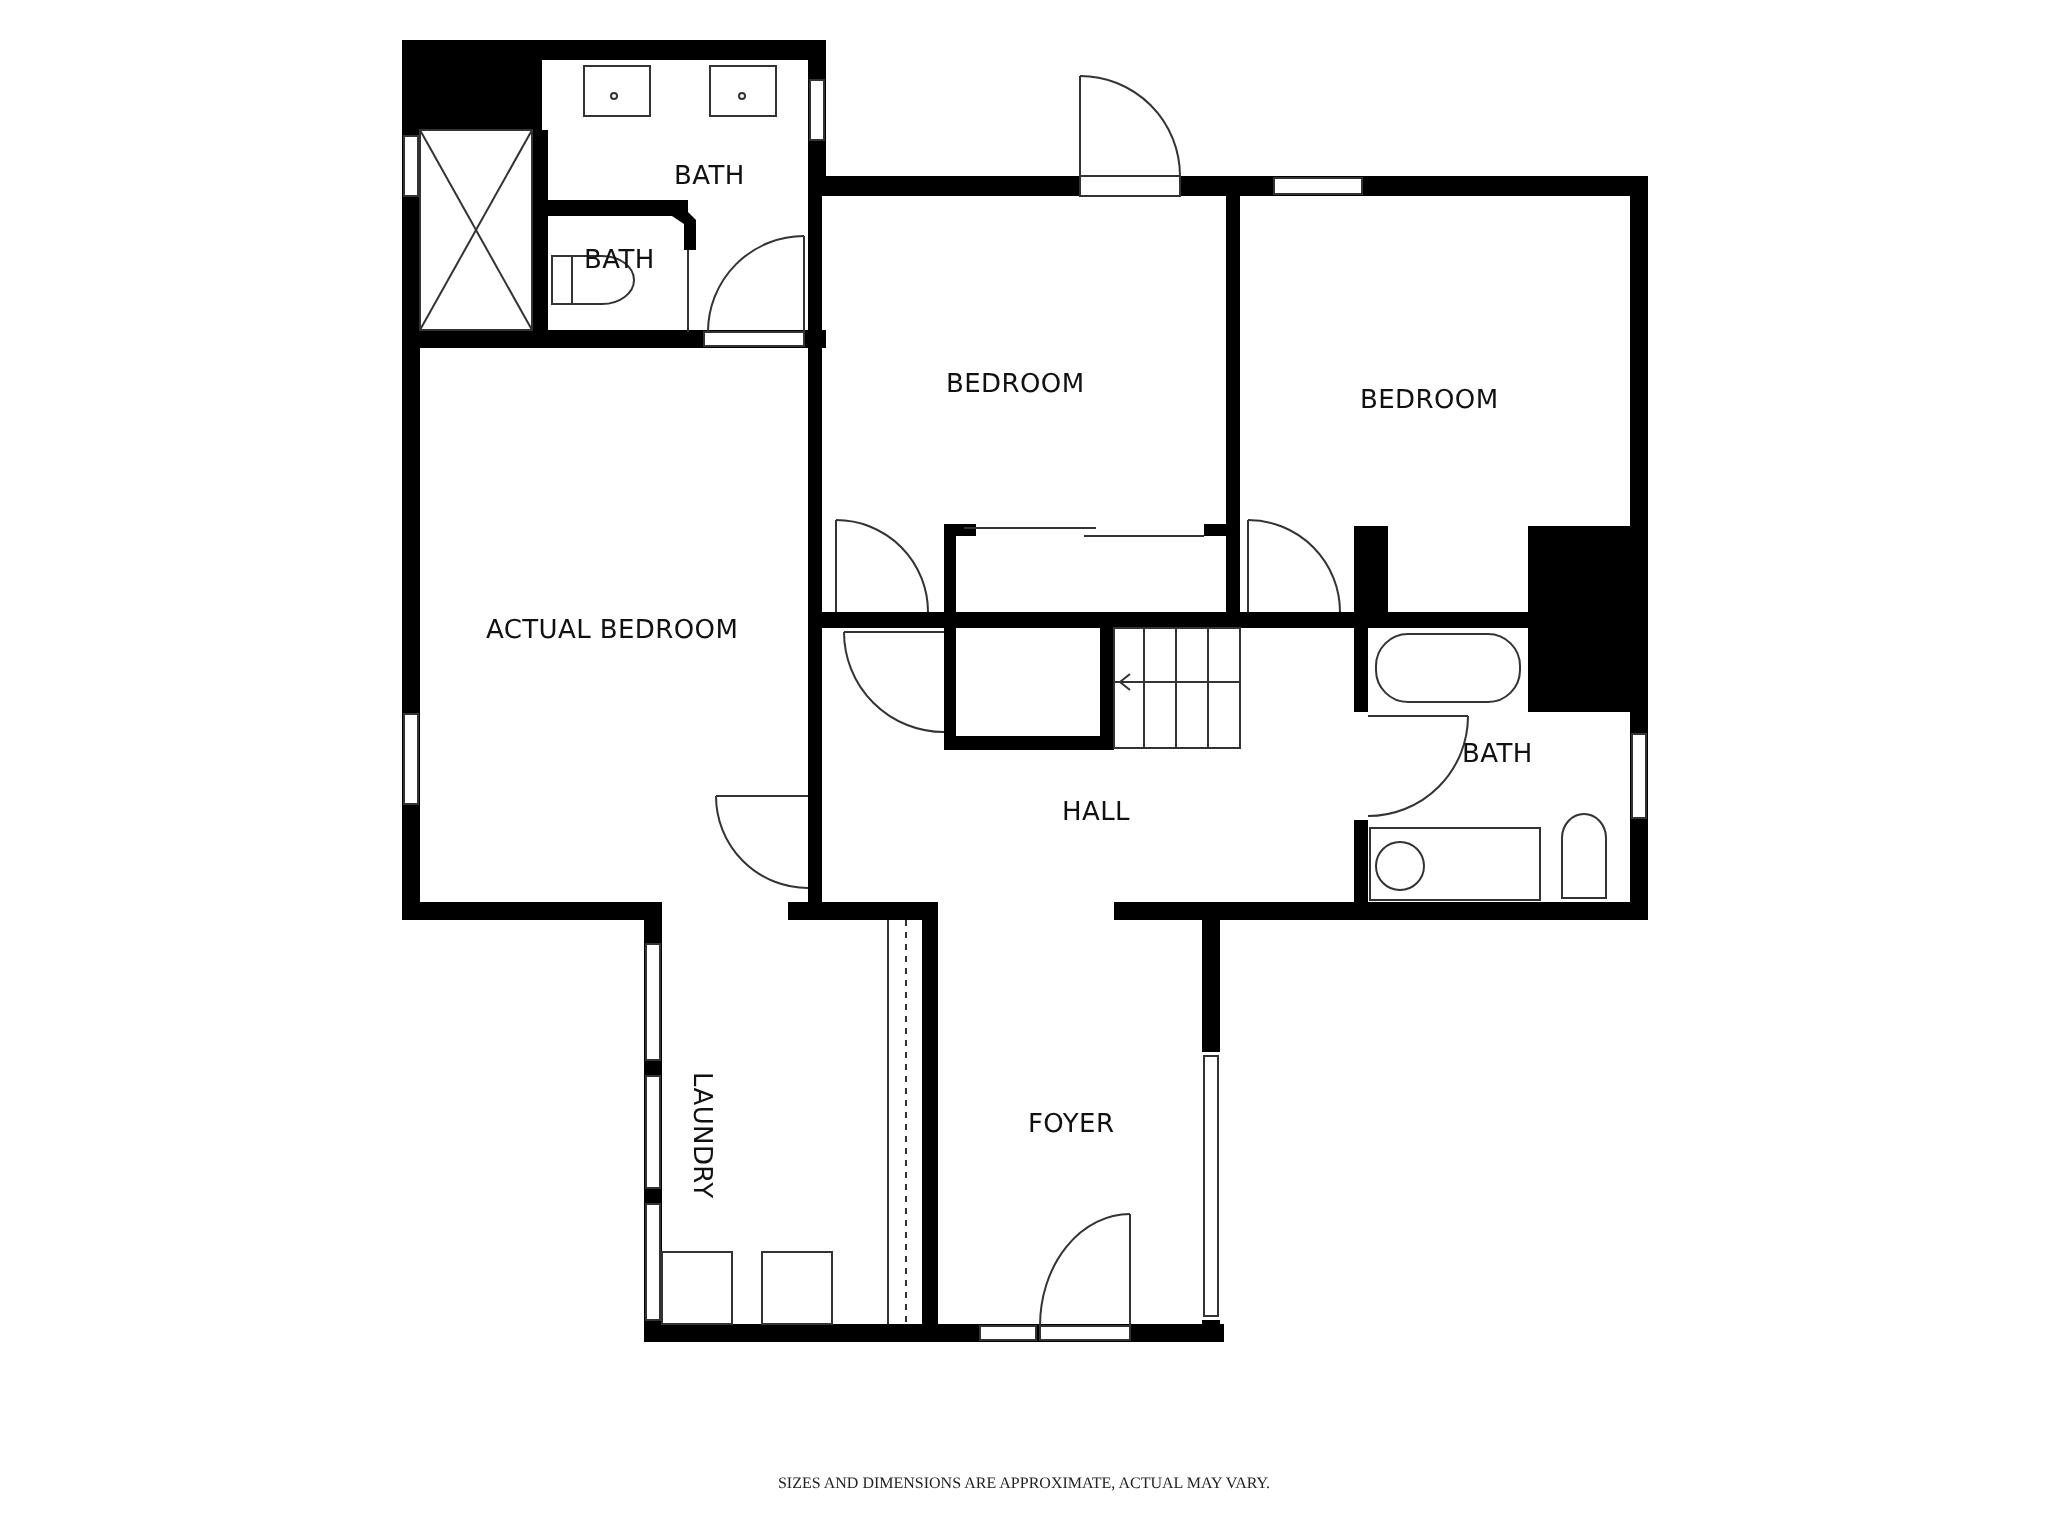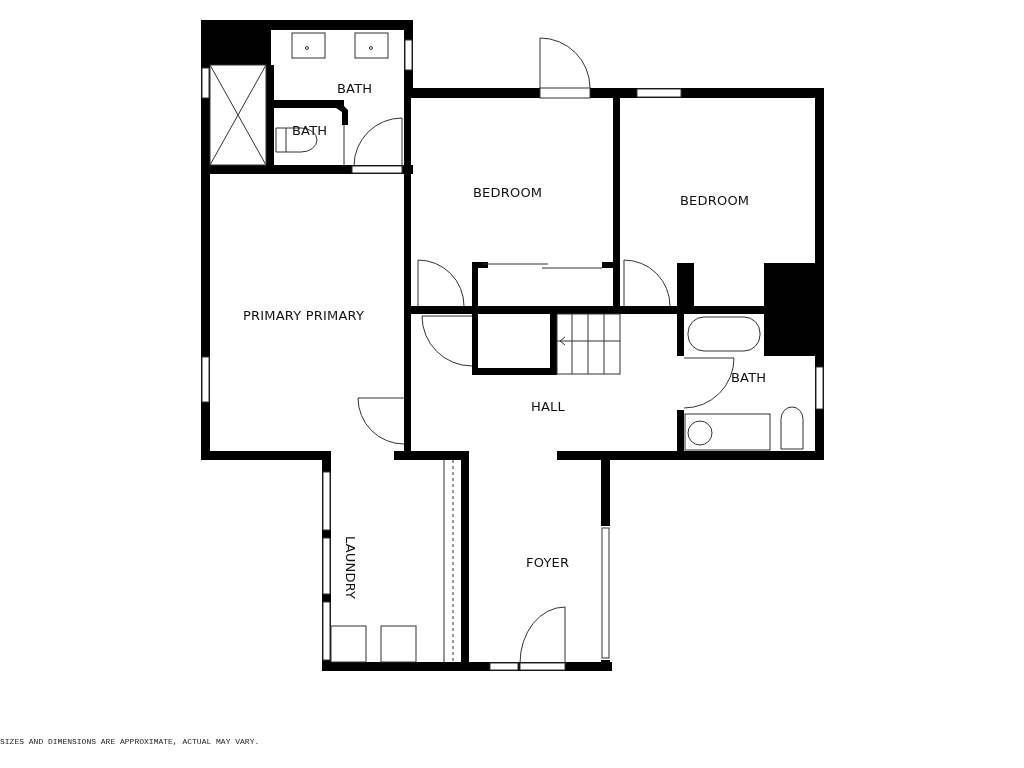--- a/index.html
+++ b/index.html
@@ -1,19 +1,19 @@
 <!DOCTYPE html>
 <html><head>
 <meta charset="utf-8">
 <style>
   html, body { margin:0; padding:0; background:#ffffff; }
   body { width:1024px; height:768px; position:relative; overflow:hidden; font-family:"Liberation Sans", sans-serif; }
   #plan { position:absolute; left:0; top:0; }
   .room-label { position:absolute; font-family:"DejaVu Sans", sans-serif; font-size:13px; color:#111; letter-spacing:0.2px; white-space:nowrap; }
-  .disclaimer { position:absolute; left:0; width:1024px; top:737px; font-family:Liberation Mono, monospace; font-size:8px; color:#222; }
+  .disclaimer { position:absolute; left:0; width:1024px; top:737px; text-align:center; font-family:Liberation Serif, serif; font-size:8px; color:#222; }
 </style>
 </head>
 <body>
 
 <svg id="plan" width="1024" height="768" viewBox="0 0 1024 768" xmlns="http://www.w3.org/2000/svg">
   <g fill="#000">
 
     <rect x="201" y="20" width="70" height="45"></rect>
     <rect x="271" y="20" width="142" height="10"></rect>
 
@@ -136,19 +136,19 @@
     <rect x="381" y="626" width="35" height="36"></rect>
     <line x1="444" y1="460" x2="444" y2="662"></line>
     <line x1="453" y1="460" x2="453" y2="662" stroke-dasharray="3,3"></line>
   </g>
 </svg>
 
 <div class="room-label" style="left:337px;top:81px;">BATH</div>
 <div class="room-label" style="left:292px;top:123px;">BATH</div>
 <div class="room-label" style="left:473px;top:185px;">BEDROOM</div>
 <div class="room-label" style="left:680px;top:193px;">BEDROOM</div>
-<div class="room-label" style="left:243px;top:308px;">PRIMARY PRIMARY</div>
+<div class="room-label" style="left:243px;top:308px;">ACTUAL BEDROOM</div>
 <div class="room-label" style="left:531px;top:399px;text-align:center;">HALL</div>
 <div class="room-label" style="left:731px;top:370px;">BATH</div>
 <div class="room-label" style="left:358px;top:536px;transform:rotate(90deg);transform-origin:left top;">LAUNDRY</div>
-<div class="room-label" style="left:526px;top:555px;">FOYER</div>
+<div class="room-label" style="left:514px;top:555px;">FOYER</div>
 
 <div class="disclaimer">SIZES AND DIMENSIONS ARE APPROXIMATE, ACTUAL MAY VARY.</div>
 
 </body></html>

